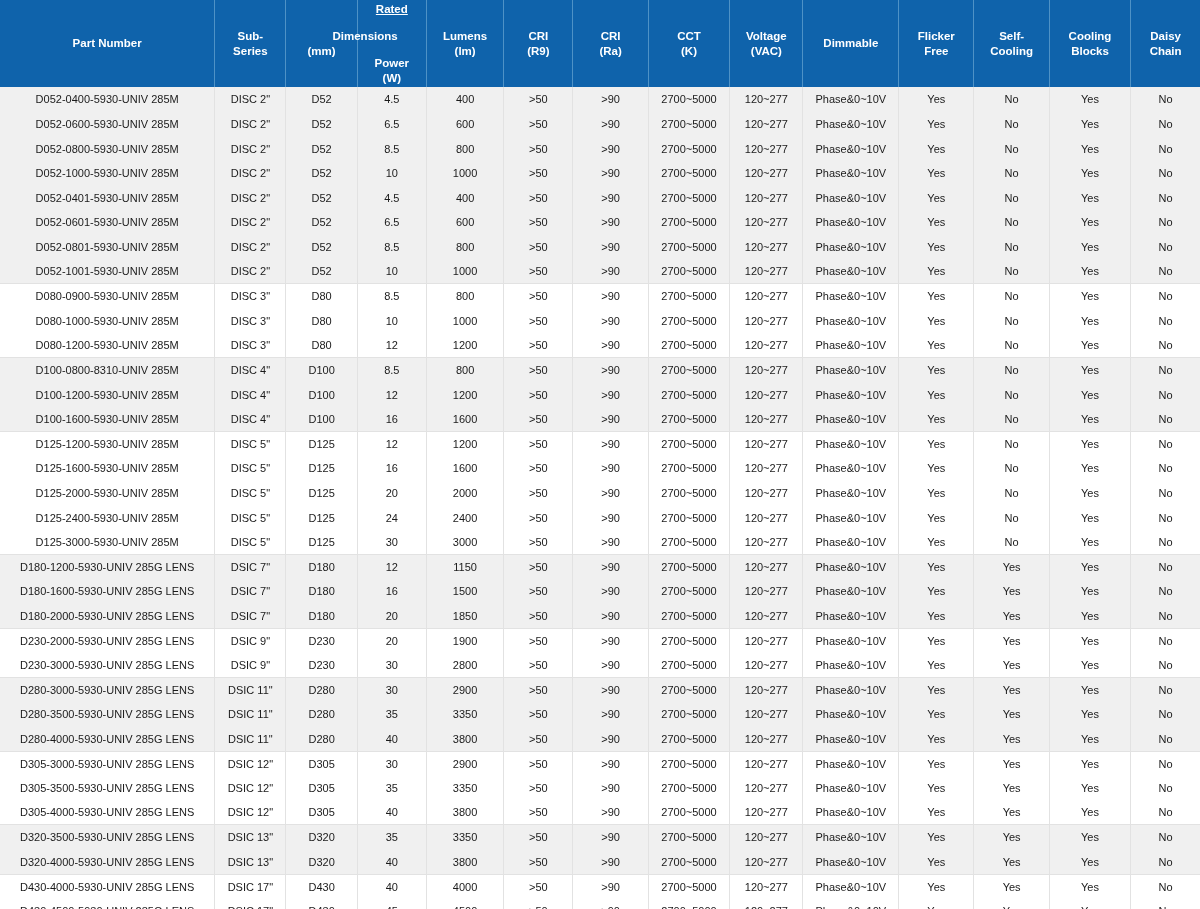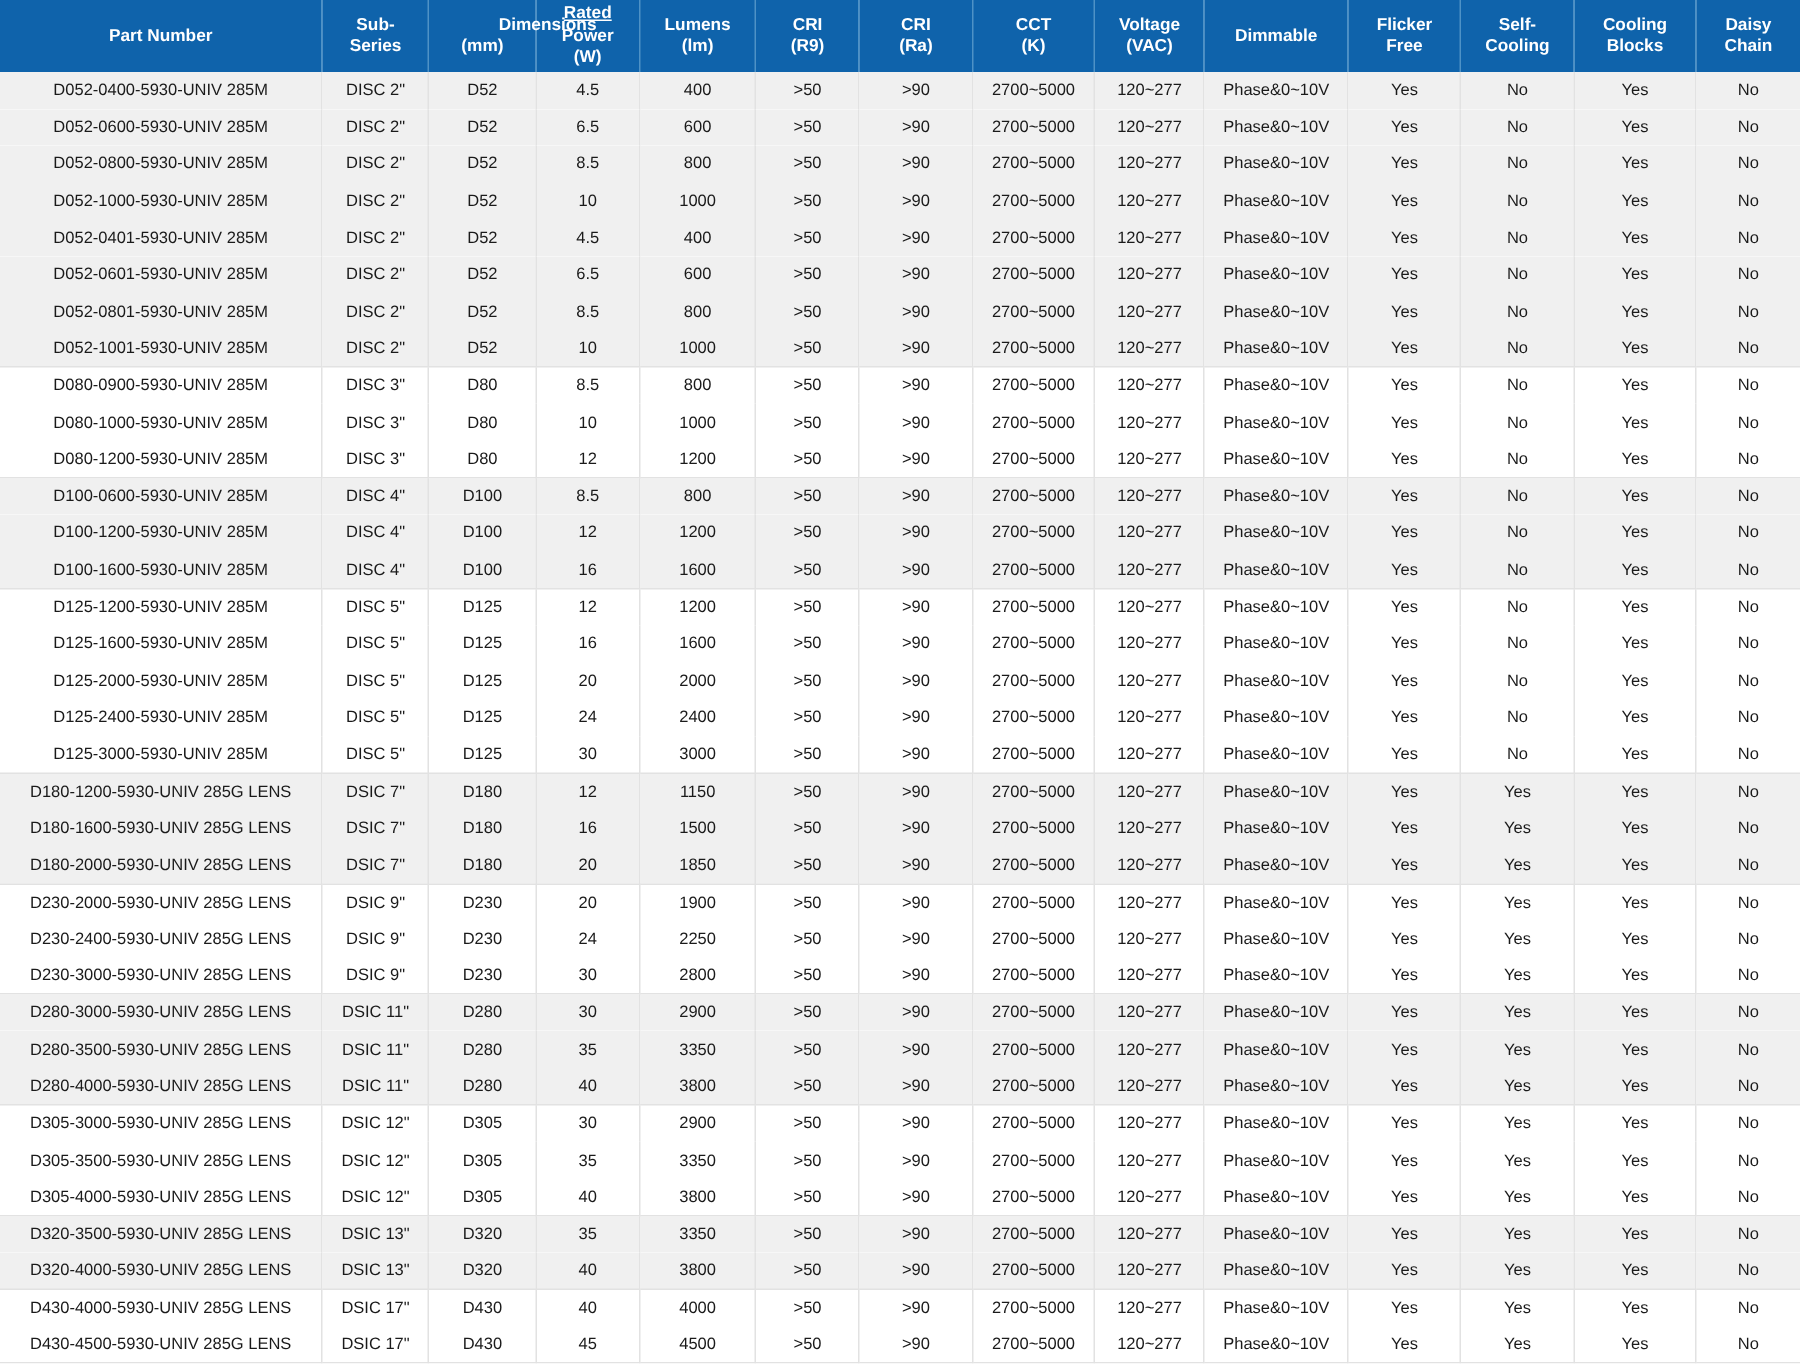--- a/index.html
+++ b/index.html
@@ -105,21 +105,21 @@
         <th>
           <span style="display: block;">Sub-</span>
           <span style="display: block;">Series</span>
         </th>
         <th>
           <span style="display: block; margin-left: 43px;">Dimensions</span>
           <span style="display: block;">(mm)</span>
         </th>
         <th>
           <span style="display: block; text-decoration: underline;">Rated</span>
-          <span style="display: block;">Power</span>
+          <span style="display: block; margin-top: 40px;">Power</span>
           <span style="display: block;">(W)</span>
         </th>
         <th>
           <span style="display: block;">Lumens</span>
           <span style="display: block;">(lm)</span>
         </th>
         <th>
           <span style="display: block;">CRI</span>
           <span style="display: block;">(R9)</span>
         </th>
@@ -327,21 +327,21 @@
         <td>&gt;90</td>
         <td>2700~5000</td>
         <td>120~277</td>
         <td>Phase&amp;0~10V</td>
         <td>Yes</td>
         <td>No</td>
         <td>Yes</td>
         <td>No</td>
       </tr>
       <tr class="band-gray">
-        <td>D100-0600-5930-UNIV 285M</td>
+        <td>D100-0800-8310-UNIV 285M</td>
         <td>DISC 4"</td>
         <td>D100</td>
         <td>8.5</td>
         <td>800</td>
         <td>&gt;50</td>
         <td>&gt;90</td>
         <td>2700~5000</td>
         <td>120~277</td>
         <td>Phase&amp;0~10V</td>
         <td>Yes</td>
@@ -518,36 +518,20 @@
         <td>&gt;50</td>
         <td>&gt;90</td>
         <td>2700~5000</td>
         <td>120~277</td>
         <td>Phase&amp;0~10V</td>
         <td>Yes</td>
         <td>Yes</td>
         <td>Yes</td>
         <td>No</td>
       </tr>
-      <tr class="band-white">
-        <td>D230-2400-5930-UNIV 285G LENS</td>
-        <td>DSIC 9"</td>
-        <td>D230</td>
-        <td>24</td>
-        <td>2250</td>
-        <td>&gt;50</td>
-        <td>&gt;90</td>
-        <td>2700~5000</td>
-        <td>120~277</td>
-        <td>Phase&amp;0~10V</td>
-        <td>Yes</td>
-        <td>Yes</td>
-        <td>Yes</td>
-        <td>No</td>
-      </tr>
       <tr class="band-white group-end">
         <td>D230-3000-5930-UNIV 285G LENS</td>
         <td>DSIC 9"</td>
         <td>D230</td>
         <td>30</td>
         <td>2800</td>
         <td>&gt;50</td>
         <td>&gt;90</td>
         <td>2700~5000</td>
         <td>120~277</td>

